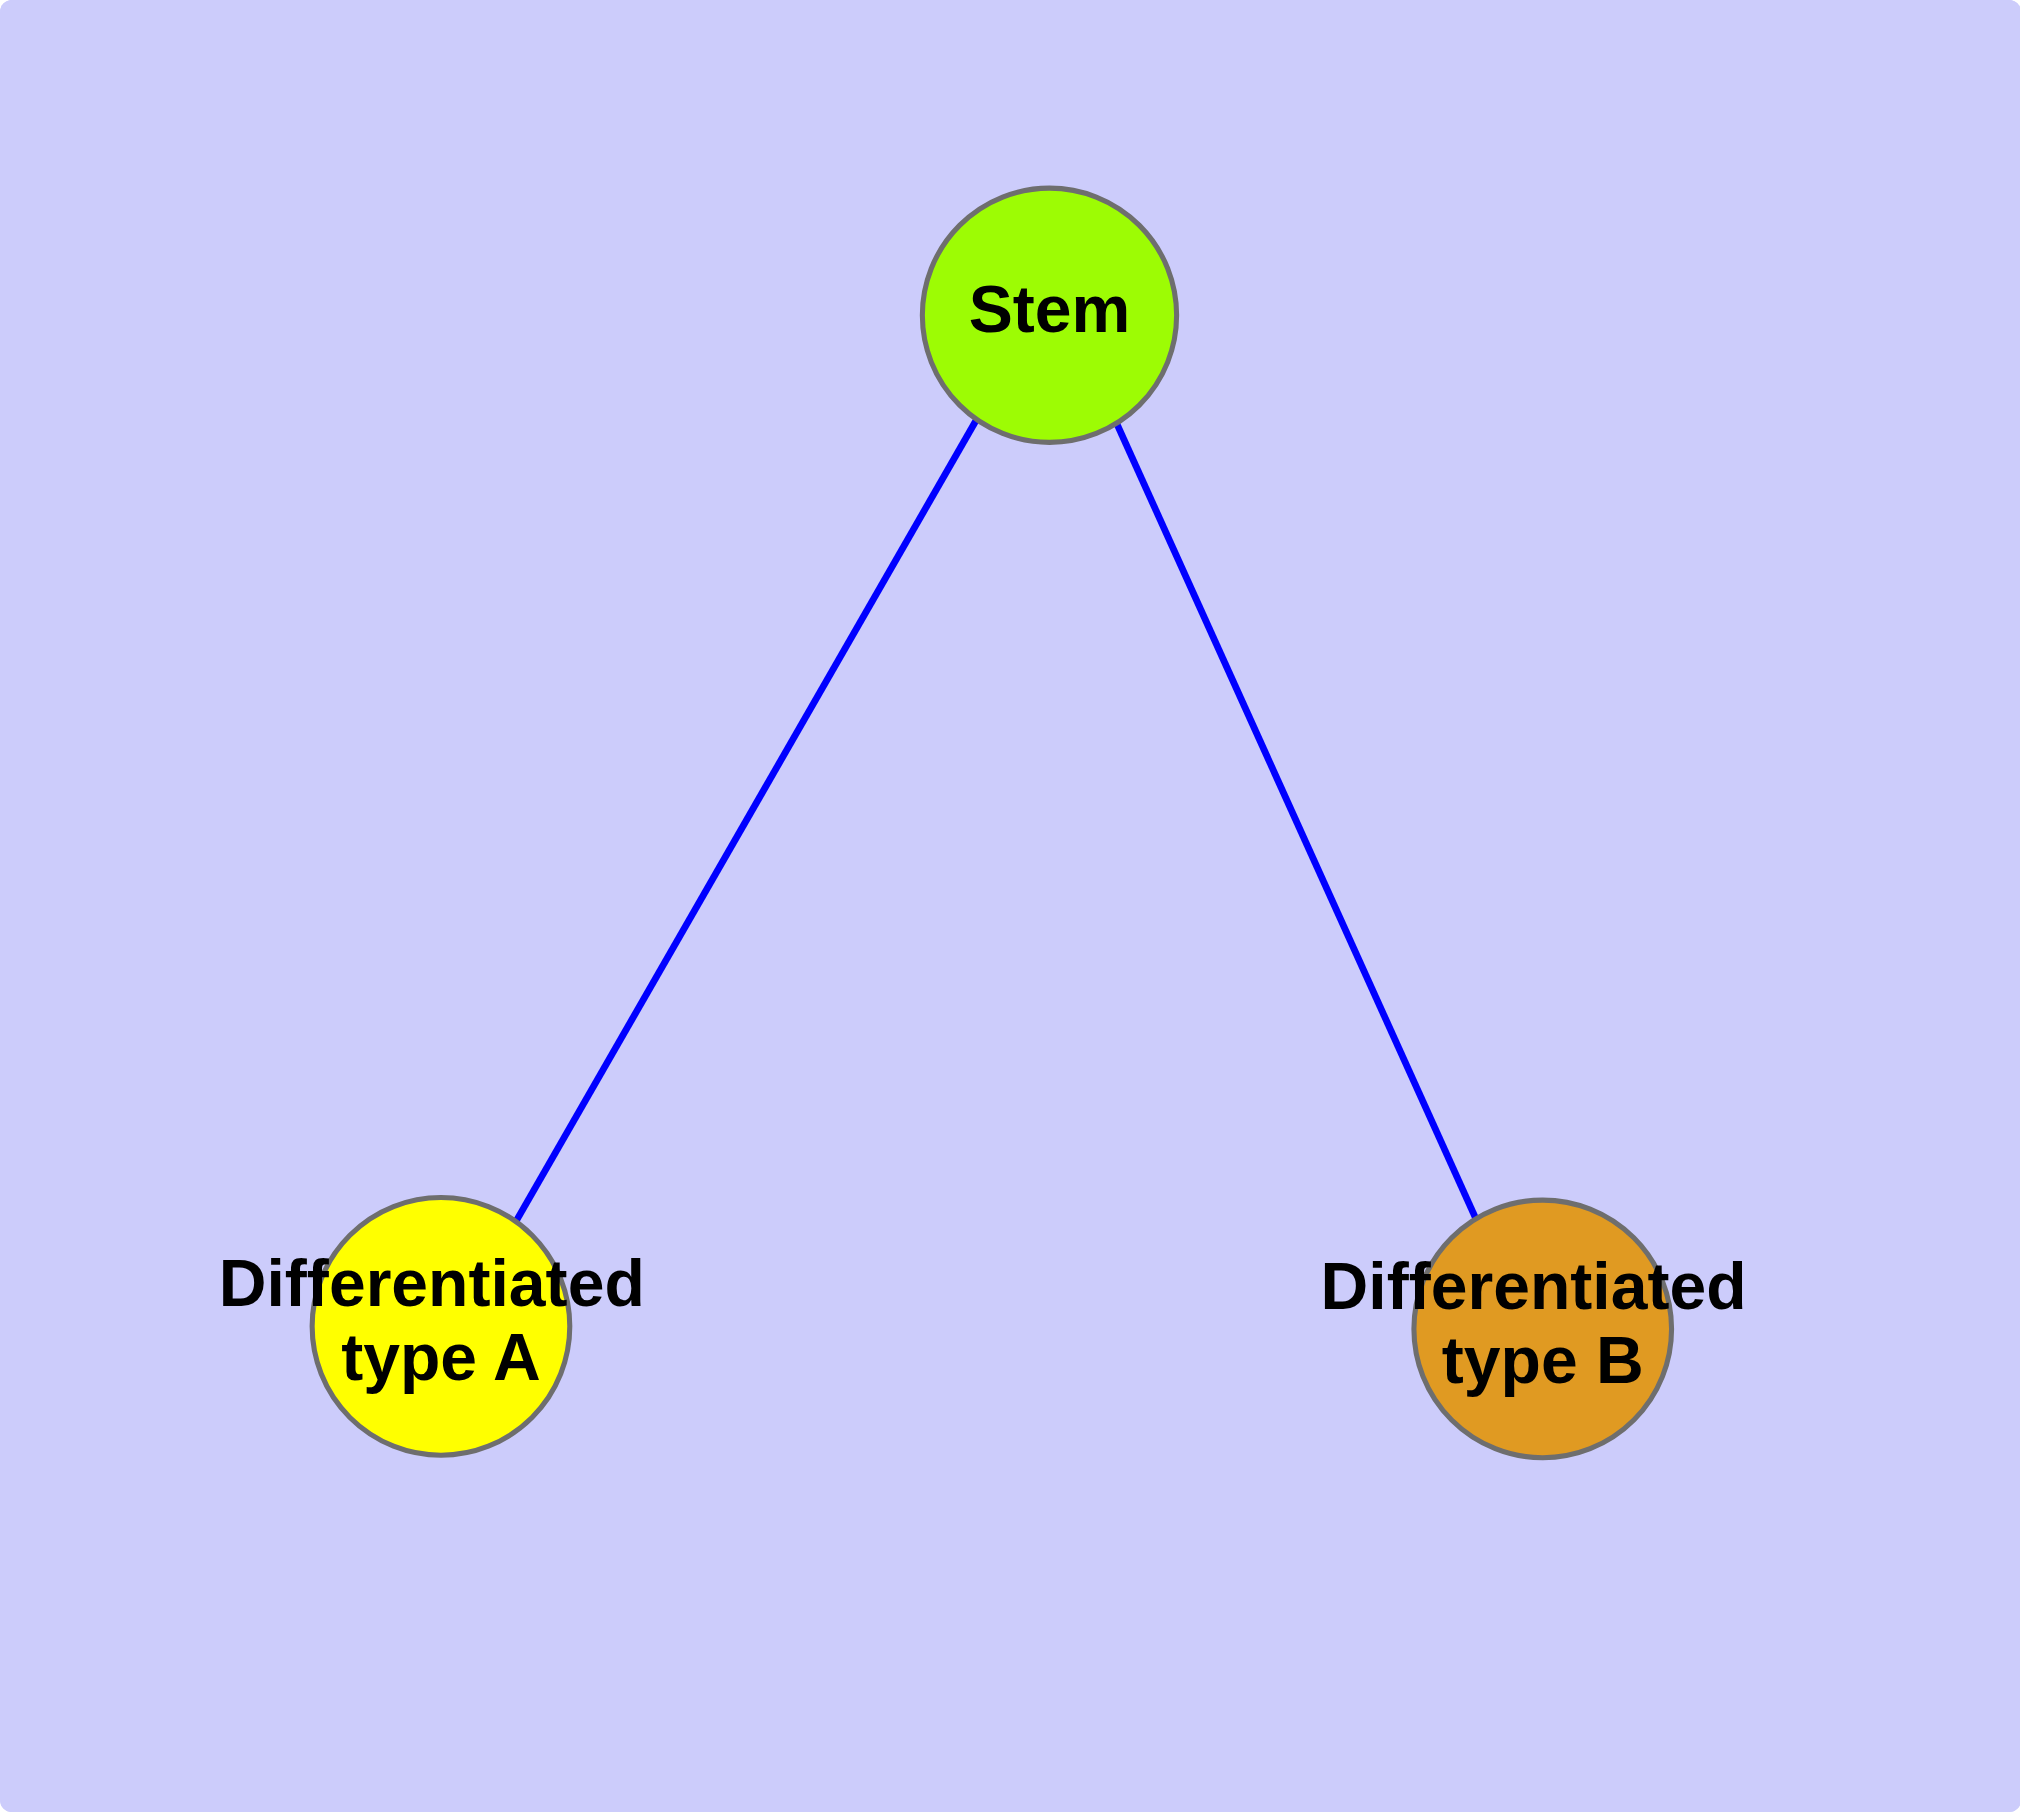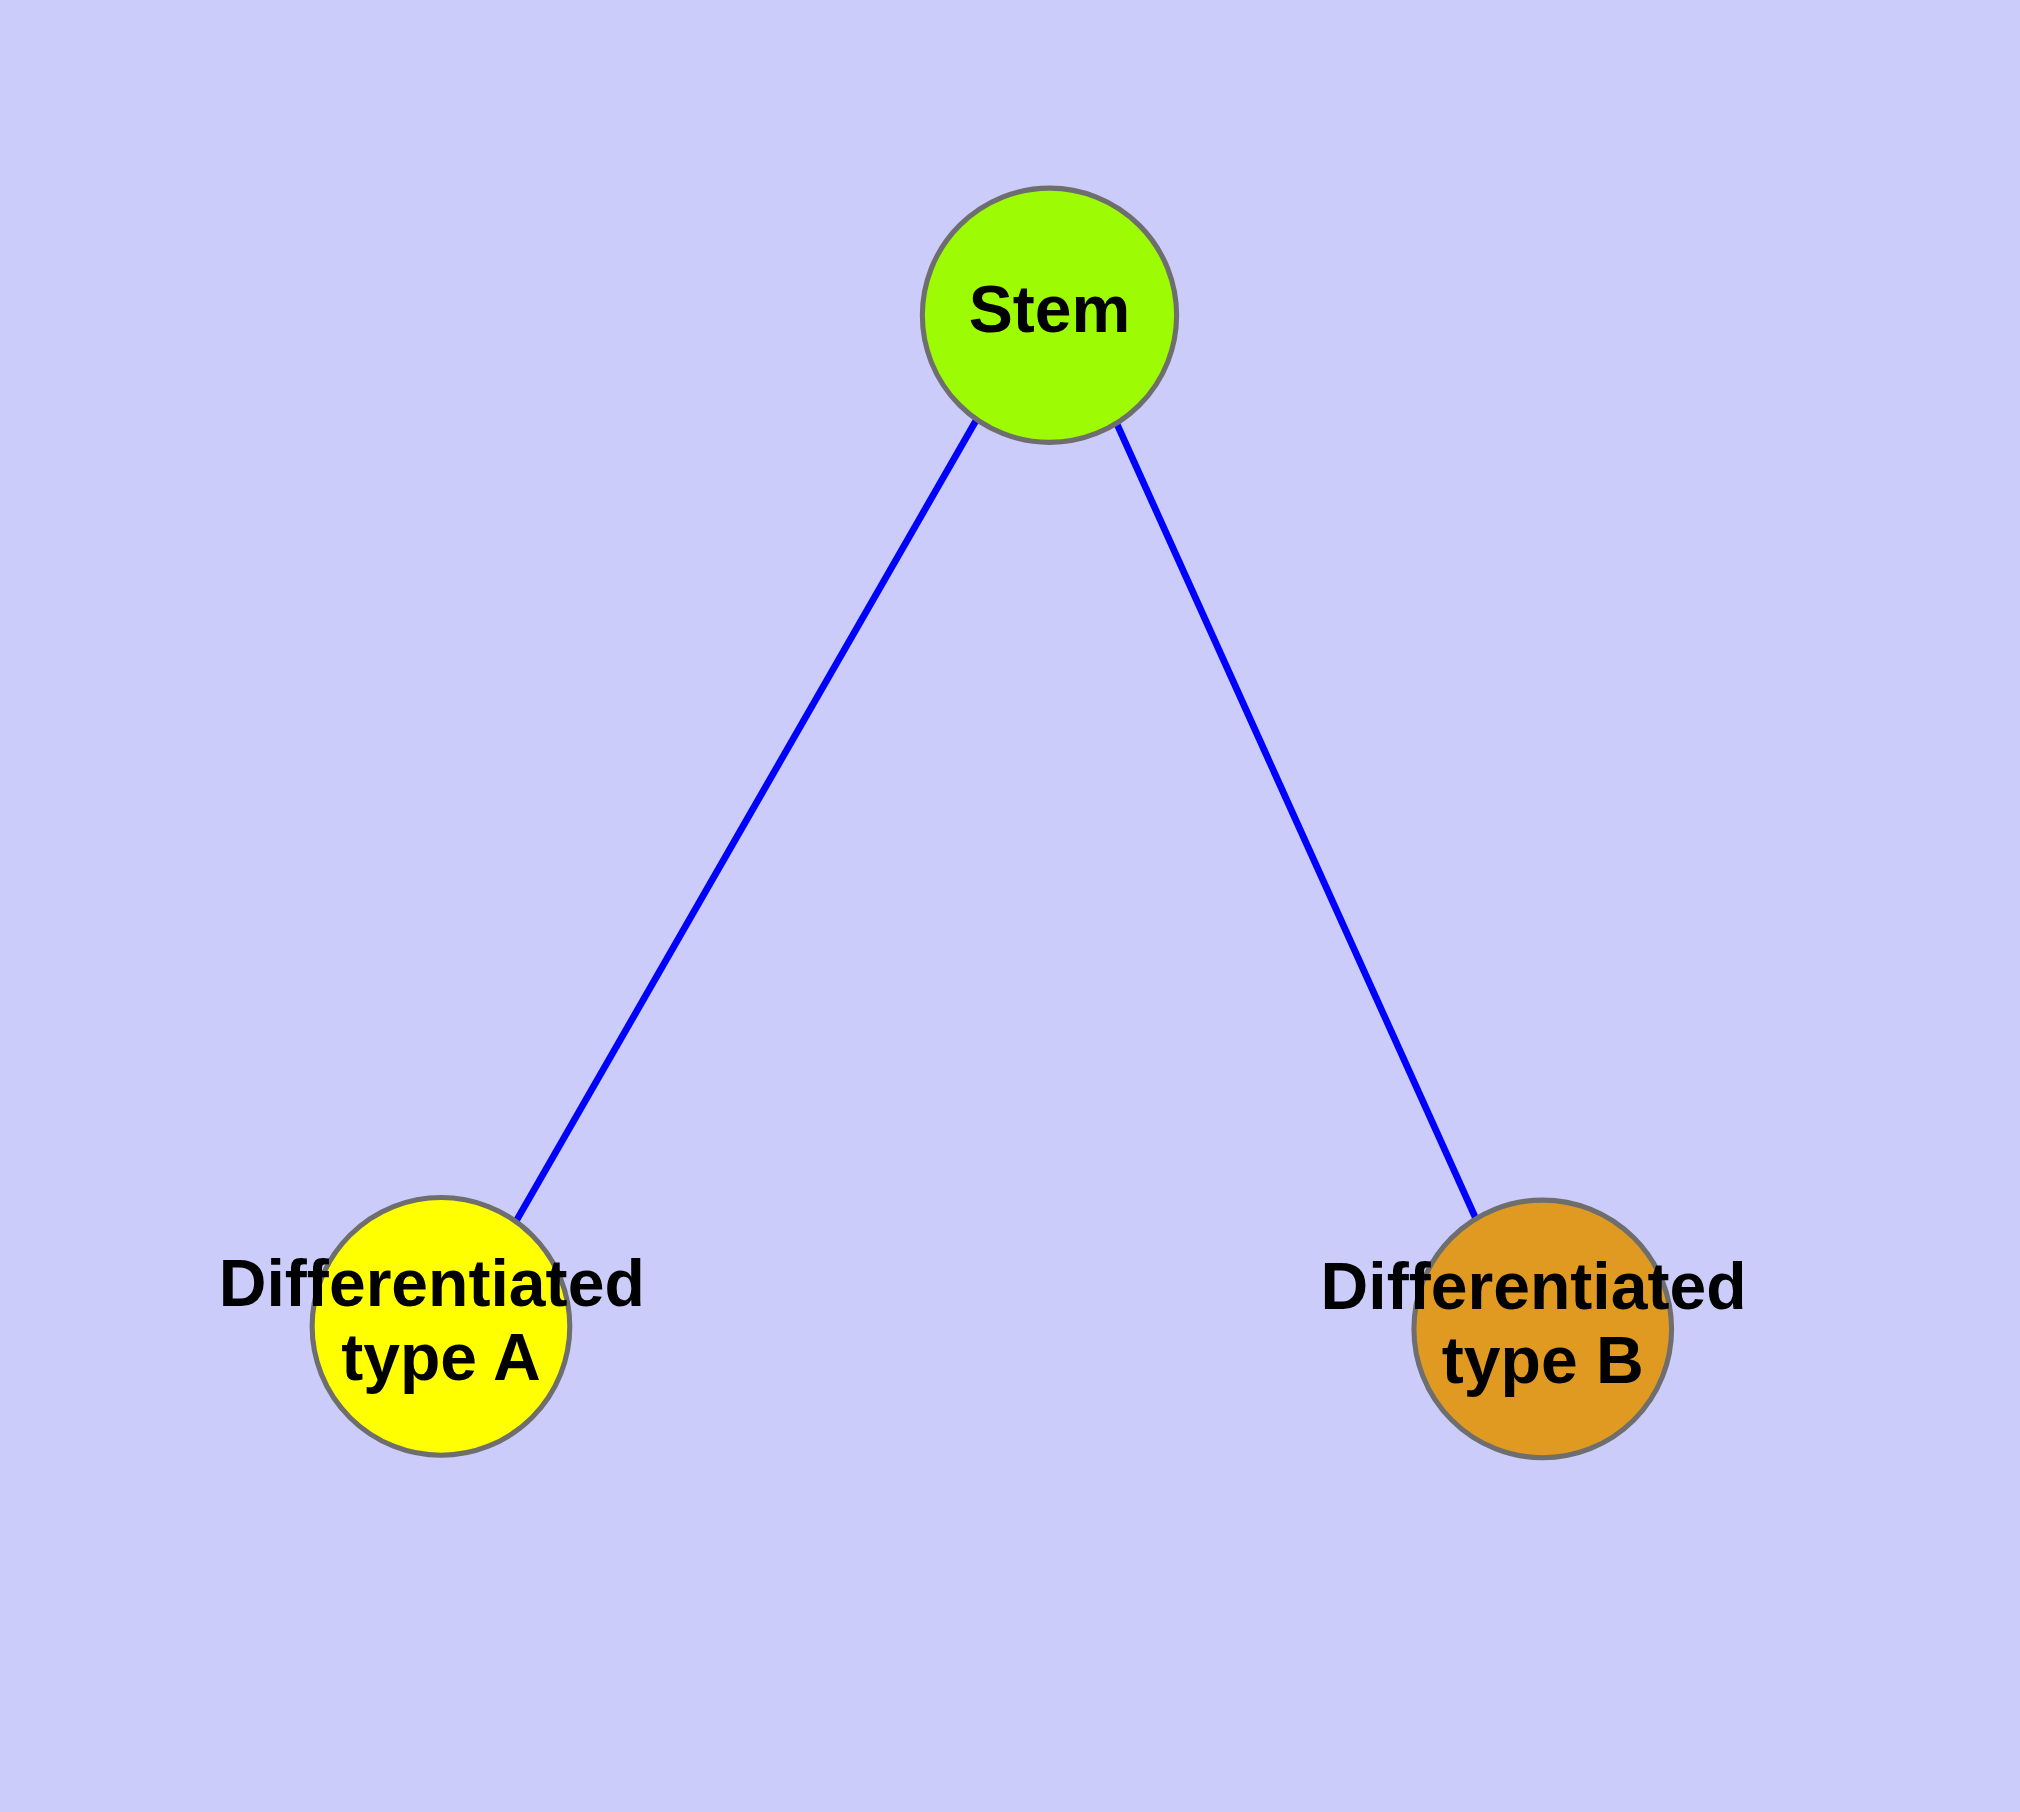--- a/index.html
+++ b/index.html
@@ -35,21 +35,21 @@
     font-weight: bold;
     fill: #000000;
     text-anchor: middle;
     dominant-baseline: middle;
     paint-order: normal;
   }
 </style>
 </head>
 <body>
 
-<div id="canvas" style="width: 2021px; height: 1812px; background: rgb(204, 204, 251);">
+<div id="canvas" style="width: 2021px; height: 1812px; background: rgb(204, 204, 251); border-radius: 12px;">
 
   <svg id="graph-svg" viewBox="0 0 2384 2138" xmlns="http://www.w3.org/2000/svg" style="width: 2021px; height: 1812px;">
 
     <rect id="bg-rect" x="0" y="0" width="2384" height="2138" fill="#ccccfb"></rect>
 
     <g>
       <line id="edge-0" class="edge-line" x1="1152" y1="495" x2="608" y2="1442" stroke="#0000ff"></line>
       <line id="edge-1" class="edge-line" x1="1317" y1="499" x2="1742" y2="1440" stroke="#0000ff"></line>
     </g>
 

